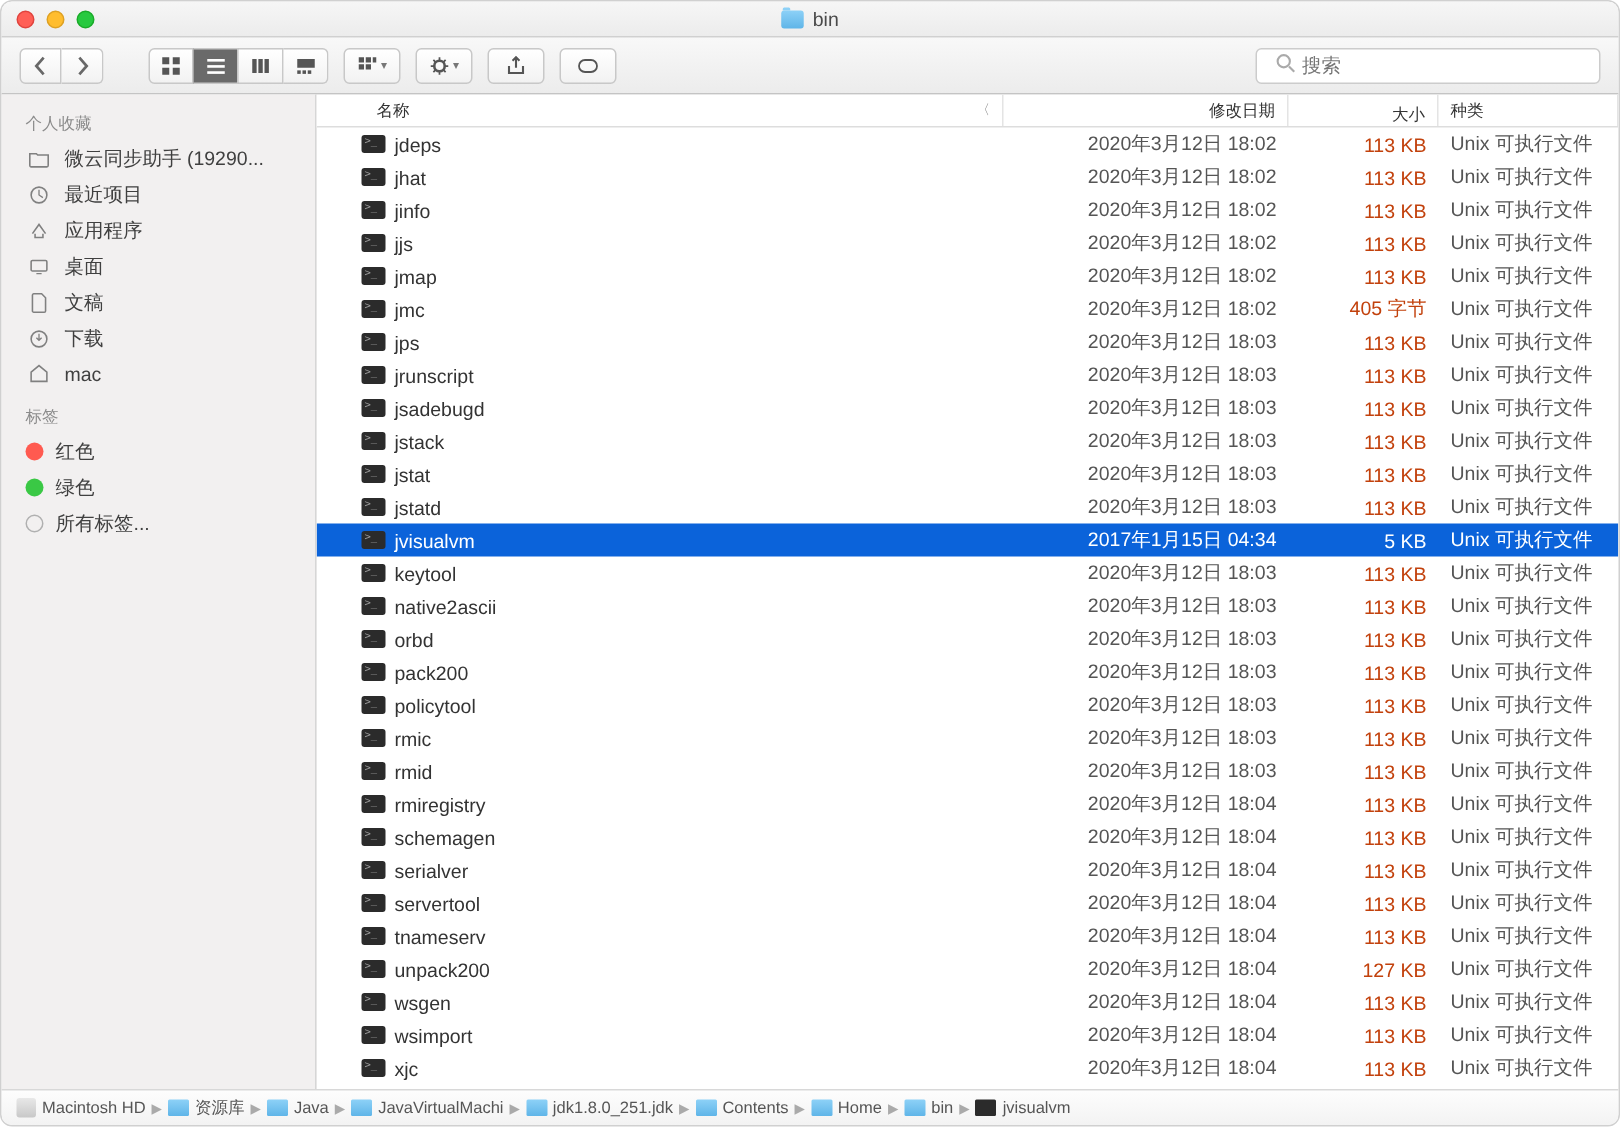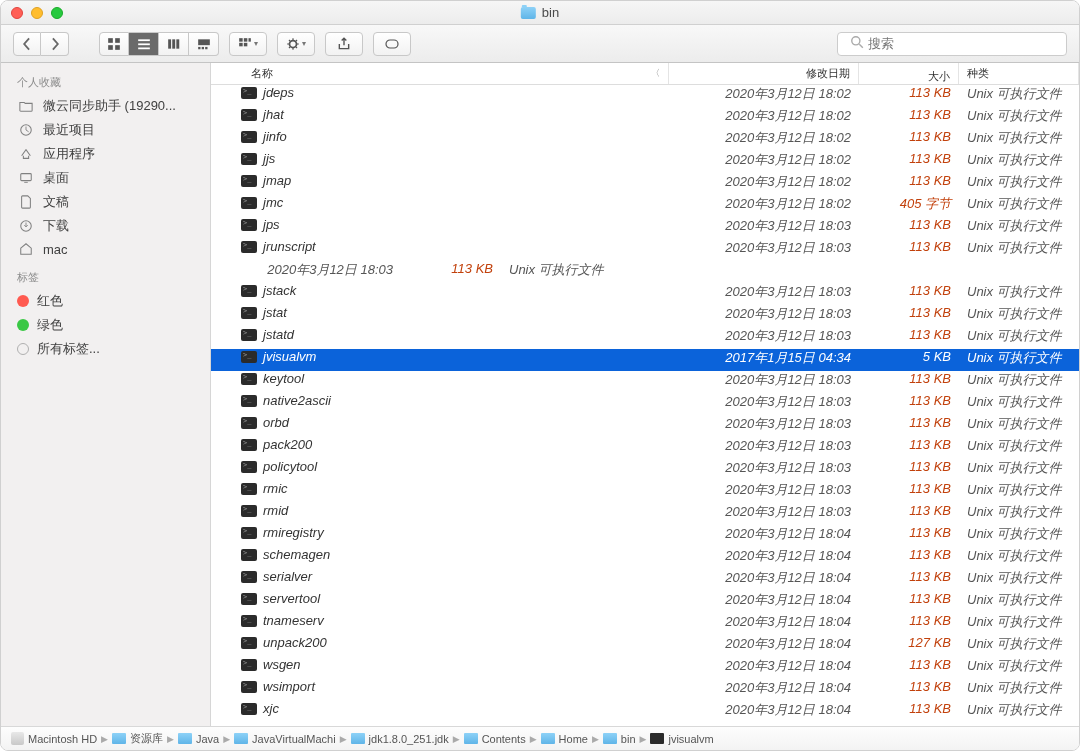--- a/index.html
+++ b/index.html
@@ -29,21 +29,21 @@
 .sb-head{font-size:11px;color:#8b8b8b;padding:4px 16px;font-weight:500;}
 .sb-item{display:flex;align-items:center;gap:8px;padding:3px 16px;font-size:13px;color:#404040;white-space:nowrap;overflow:hidden;text-overflow:ellipsis;}
 .sb-ic{width:18px;height:16px;display:flex;align-items:center;justify-content:center;color:#7a7a7a;flex-shrink:0;}
 .tag-dot{width:12px;height:12px;border-radius:50%;}
 .content{flex:1;display:flex;flex-direction:column;overflow:hidden;}
 .headers{display:flex;height:22px;background:#fff;border-bottom:1px solid #ddd;font-size:11px;color:#333;padding-left:32px;}
 .hcell{display:flex;align-items:center;padding:0 8px;border-right:1px solid #e4e4e4;}
 .col-name{flex:1;} .col-date{width:190px;justify-content:flex-end;} .col-size{width:100px;justify-content:flex-end;align-items:flex-end;} .col-kind{width:120px;}
 .asc{margin-left:auto;font-size:9px;color:#888;}
 .rows{flex:1;overflow-y:auto;overflow-x:hidden;}
-.row{display:flex;height:22px;align-items:flex-start;font-size:13px;color:#333;font-style:italic;}
+.row{display:flex;height:22px;align-items:center;font-size:13px;color:#333;}
 .row.sel{background:#0b63da;color:#fff;}
 .row.sel .cell-kind{color:#fff;}
 .cell{padding:0 8px;display:flex;align-items:center;}
 .cell-name{flex:1;gap:6px;padding-left:30px;}
 .file-ic{width:16px;height:12px;background:#2b2b2b;border-radius:2px;position:relative;flex-shrink:0;}
 .file-ic::after{content:">_";position:absolute;color:#999;font-size:7px;left:2px;top:0;font-family:monospace;}
 .cell-date{width:190px;justify-content:flex-end;color:#555;}
 .cell-size{width:100px;justify-content:flex-end;color:#c2410c;}
 .cell-kind{width:120px;color:#555;}
 .row.sel .cell-date,.row.sel .cell-size{color:#fff;}
@@ -315,20 +315,24 @@
         <div class="row">
           <div class="cell cell-name">
             <span class="file-ic"></span>
             <span>jrunscript</span>
           </div>
           <div class="cell cell-date">2020年3月12日 18:03</div>
           <div class="cell cell-size">113 KB</div>
           <div class="cell cell-kind">Unix 可执行文件</div>
         </div>
         <div class="row">
+          <div class="cell cell-name">
+            <span class="file-ic"></span>
+            <span>jsadebugd</span>
+          </div>
           <div class="cell cell-date">2020年3月12日 18:03</div>
           <div class="cell cell-size">113 KB</div>
           <div class="cell cell-kind">Unix 可执行文件</div>
         </div>
         <div class="row">
           <div class="cell cell-name">
             <span class="file-ic"></span>
             <span>jstack</span>
           </div>
           <div class="cell cell-date">2020年3月12日 18:03</div>

